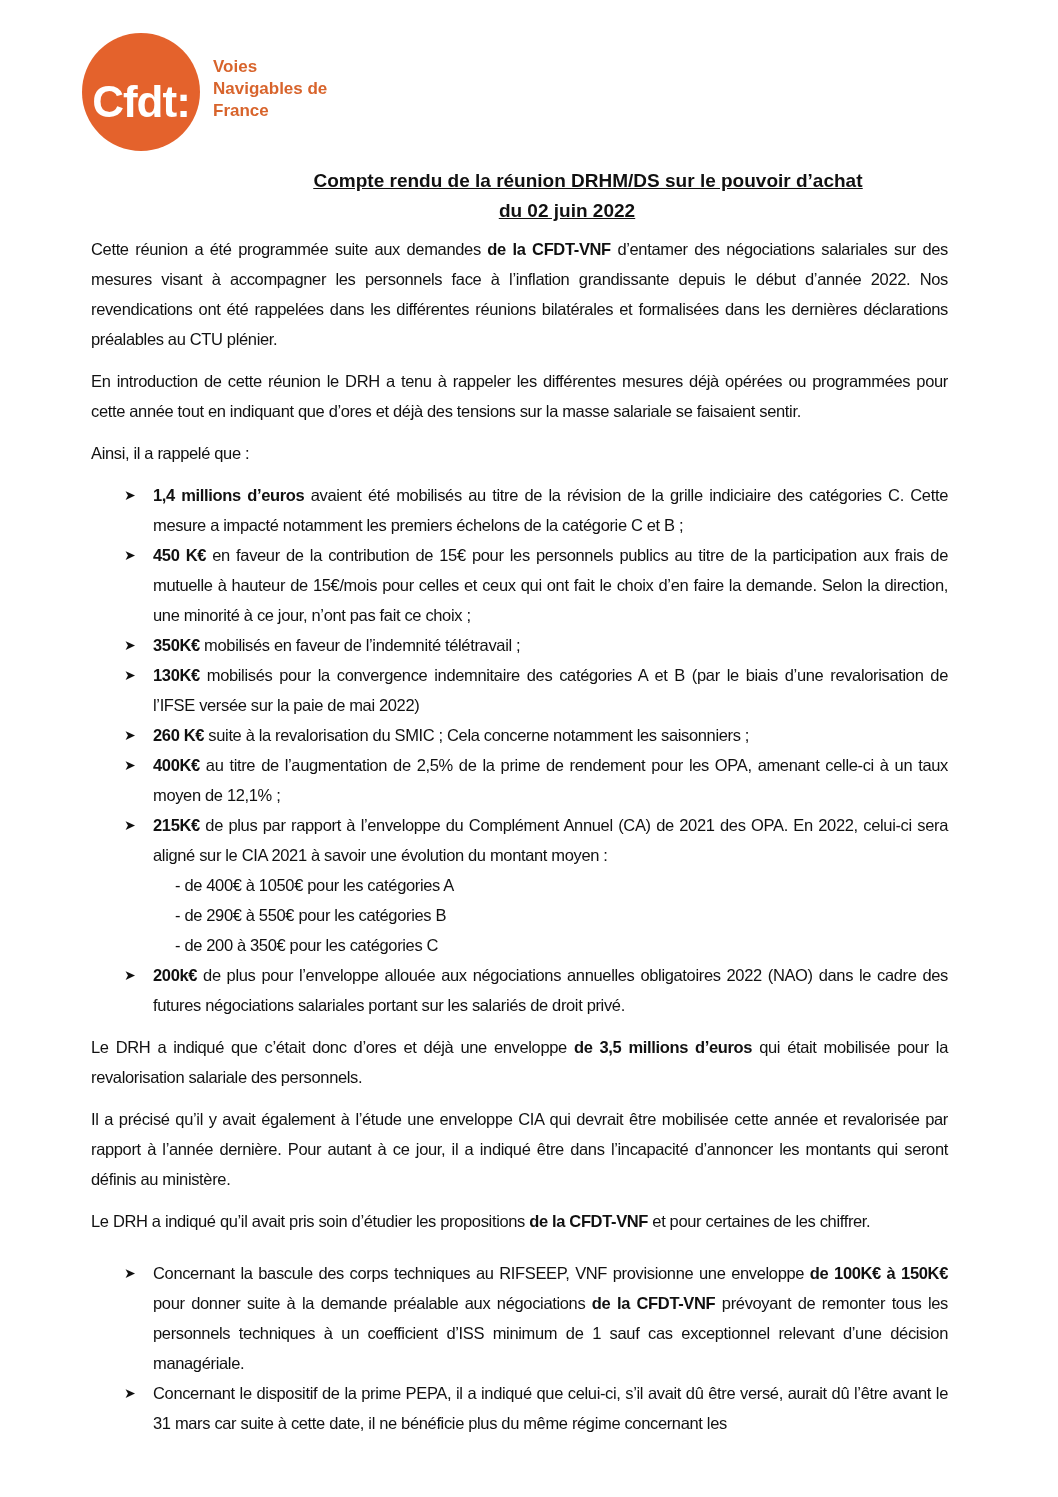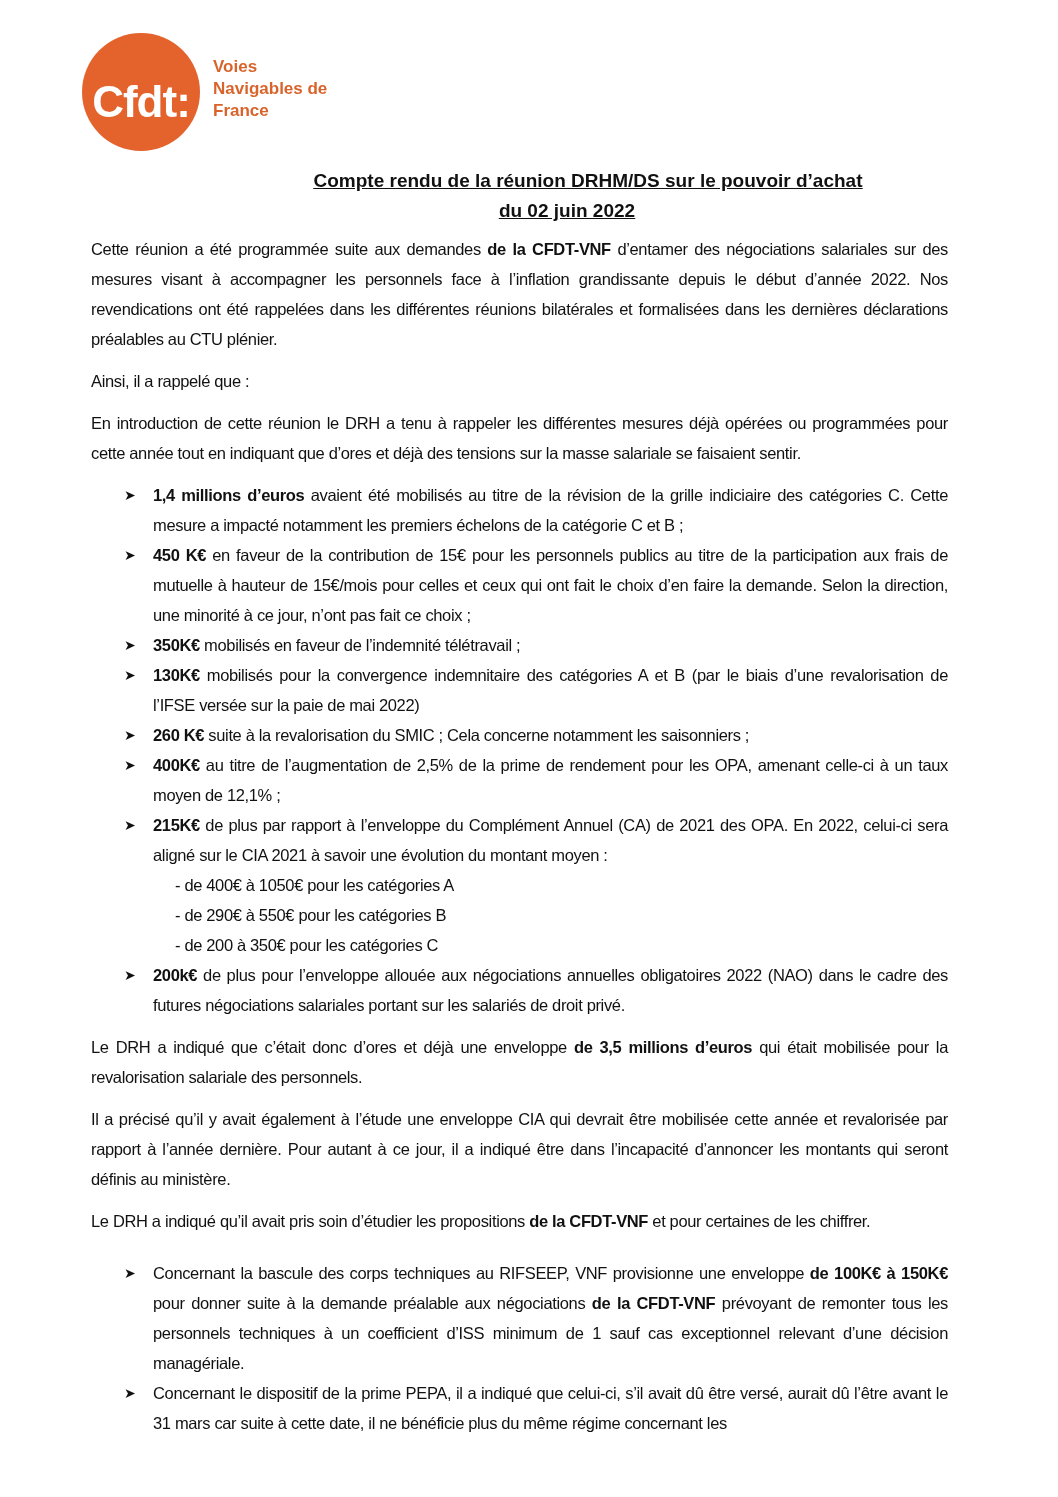--- a/index.html
+++ b/index.html
@@ -50,23 +50,23 @@
 
   <div class="title">
     <span class="t1"><span>Compte rendu de la réunion DRHM/DS sur le pouvoir d’achat</span></span>
     <span class="t2"><span>du 02 juin 2022</span></span>
   </div>
 
   <div class="body">
 
     <p class="para first"><span>Cette réunion a été programmée suite aux demandes </span><b>de la CFDT-VNF</b><span> d’entamer des négociations salariales sur des mesures visant à accompagner les personnels face à l’inflation grandissante depuis le début d’année 2022. Nos revendications ont été rappelées dans les différentes réunions bilatérales et formalisées dans les dernières déclarations préalables au CTU plénier.</span></p>
 
+    <p class="para">En introduction de cette réunion le DRH a tenu à rappeler les différentes mesures déjà opérées ou programmées pour cette année tout en indiquant que d’ores et déjà des tensions sur la masse salariale se faisaient sentir.</p>
+
     <p class="para">Ainsi, il a rappelé que :</p>
-
-    <p class="para">En introduction de cette réunion le DRH a tenu à rappeler les différentes mesures déjà opérées ou programmées pour cette année tout en indiquant que d’ores et déjà des tensions sur la masse salariale se faisaient sentir.</p>
 
     <ul class="bullets">
       <li><span class="arrow">➤</span><b>1,4 millions d’euros</b><span> avaient été mobilisés au titre de la révision de la grille indiciaire des catégories C. Cette mesure a impacté notamment les premiers échelons de la catégorie C et B ;</span></li>
       <li><span class="arrow">➤</span><b>450 K€</b><span> en faveur de la contribution de 15€ pour les personnels publics au titre de la participation aux frais de mutuelle à hauteur de 15€/mois pour celles et ceux qui ont fait le choix d’en faire la demande. Selon la direction, une minorité à ce jour, n’ont pas fait ce choix ;</span></li>
       <li><span class="arrow">➤</span><b>350K€</b><span> mobilisés en faveur de l’indemnité télétravail ;</span></li>
       <li><span class="arrow">➤</span><b>130K€</b><span> mobilisés pour la convergence indemnitaire des catégories A et B (par le biais d’une revalorisation de l’IFSE versée sur la paie de mai 2022)</span></li>
       <li><span class="arrow">➤</span><b>260 K€</b><span> suite à la revalorisation du SMIC ; Cela concerne notamment les saisonniers ;</span></li>
       <li><span class="arrow">➤</span><b>400K€</b><span> au titre de l’augmentation de 2,5% de la prime de rendement pour les OPA, amenant celle-ci à un taux moyen de 12,1% ;</span></li>
       <li><span class="arrow">➤</span><b>215K€</b><span> de plus par rapport à l’enveloppe du Complément Annuel (CA) de 2021 des OPA. En 2022, celui-ci sera aligné sur le CIA 2021 à savoir une évolution du montant moyen :</span>
         <div class="sub">- de 400€ à 1050€ pour les catégories A</div>

